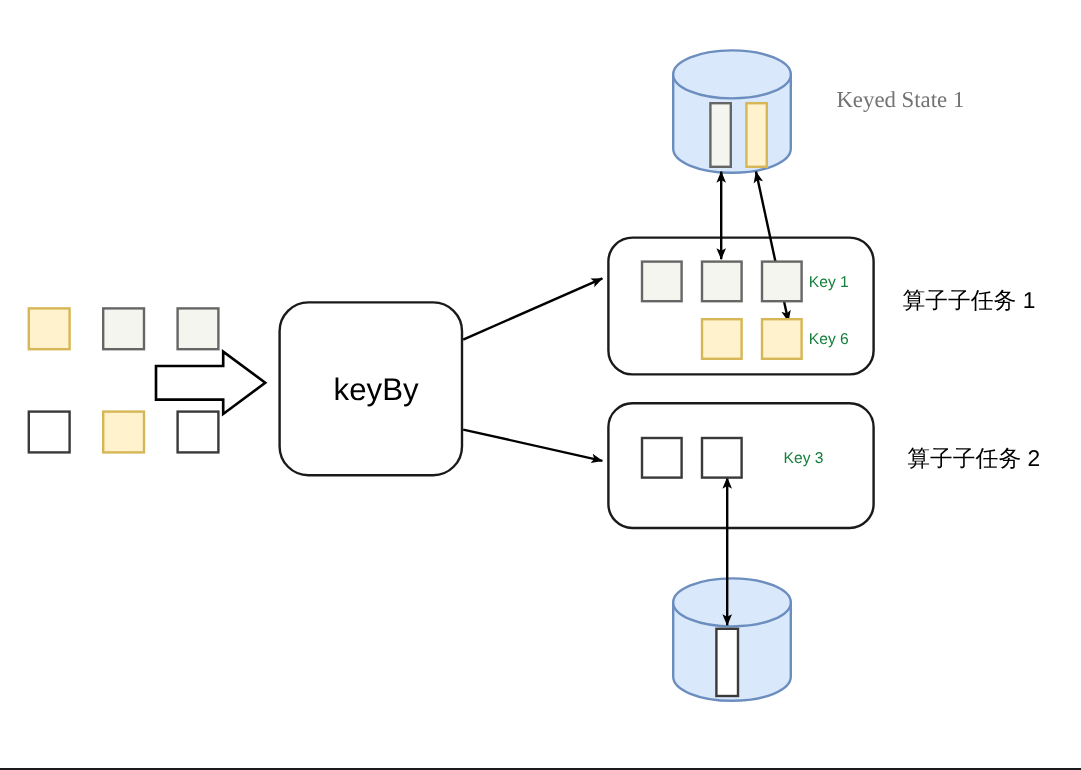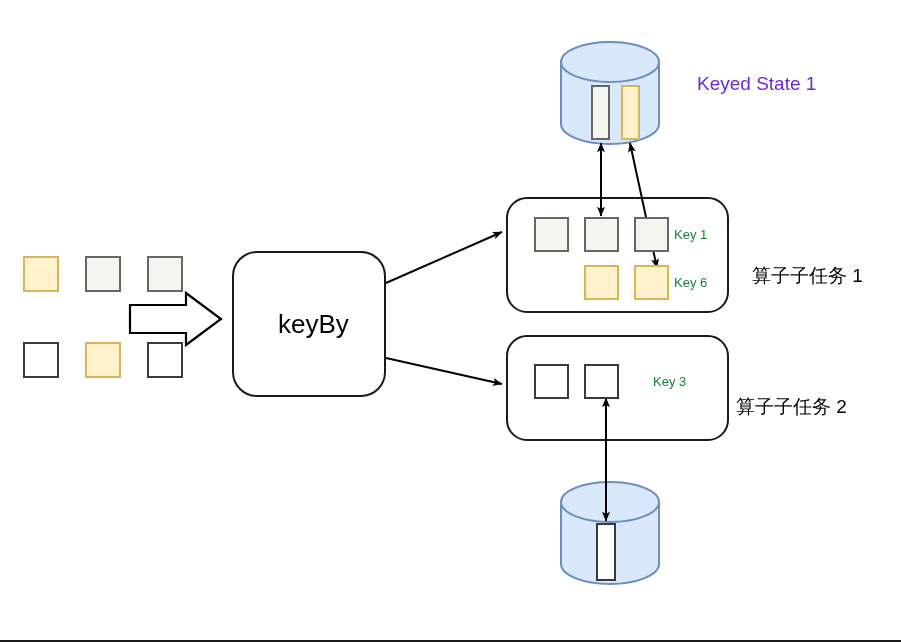--- a/index.html
+++ b/index.html
@@ -21,39 +21,39 @@
   }
   #svg-layer {
     position: absolute;
     left: 0;
     top: 0;
     width: 901px;
     height: 642px;
   }
   .lbl {
     position: absolute;
-    color: #6d28d9;
+    color: #737373;
     font-size: 19px;
     line-height: 22px;
     white-space: nowrap;
+    font-family: Liberation Serif, serif;
   }
   .lbl-small {
     position: absolute;
     color: #15803d;
     font-size: 13px;
     line-height: 16px;
     white-space: nowrap;
   }
   .lbl-cn {
     position: absolute;
     color: #000000;
     font-size: 19px;
     line-height: 24px;
     white-space: nowrap;
-    margin-top: 24px;
   }
   .keyby-text {
     position: absolute;
     color: #000000;
     font-size: 26px;
     line-height: 24px;
     white-space: nowrap;
   }
 </style>
 </head>
@@ -131,21 +131,21 @@
     <rect x="585" y="365" width="33" height="33" fill="#ffffff" stroke="#3a3a3a" stroke-width="2"></rect>
   </svg>
 
   <div class="keyby-text" style="left:278px; top:312px;">keyBy</div>
 
   <div class="lbl" style="left:697px; top:73px;">Keyed State 1</div>
 
 
   <div class="lbl-cn" style="left:752px; top:240px;">算子子任务 1</div>
 
-  <div class="lbl-cn" style="left:736px; top:371px;">算子子任务 2</div>
+  <div class="lbl-cn" style="left:756px; top:371px;">算子子任务 2</div>
 
   <div class="lbl-small" style="left:674px; top:227px;">Key 1</div>
 
   <div class="lbl-small" style="left:674px; top:275px;">Key 6</div>
 
   <div class="lbl-small" style="left:653px; top:374px;">Key 3</div>
 
 </div>
 
 </body></html>

